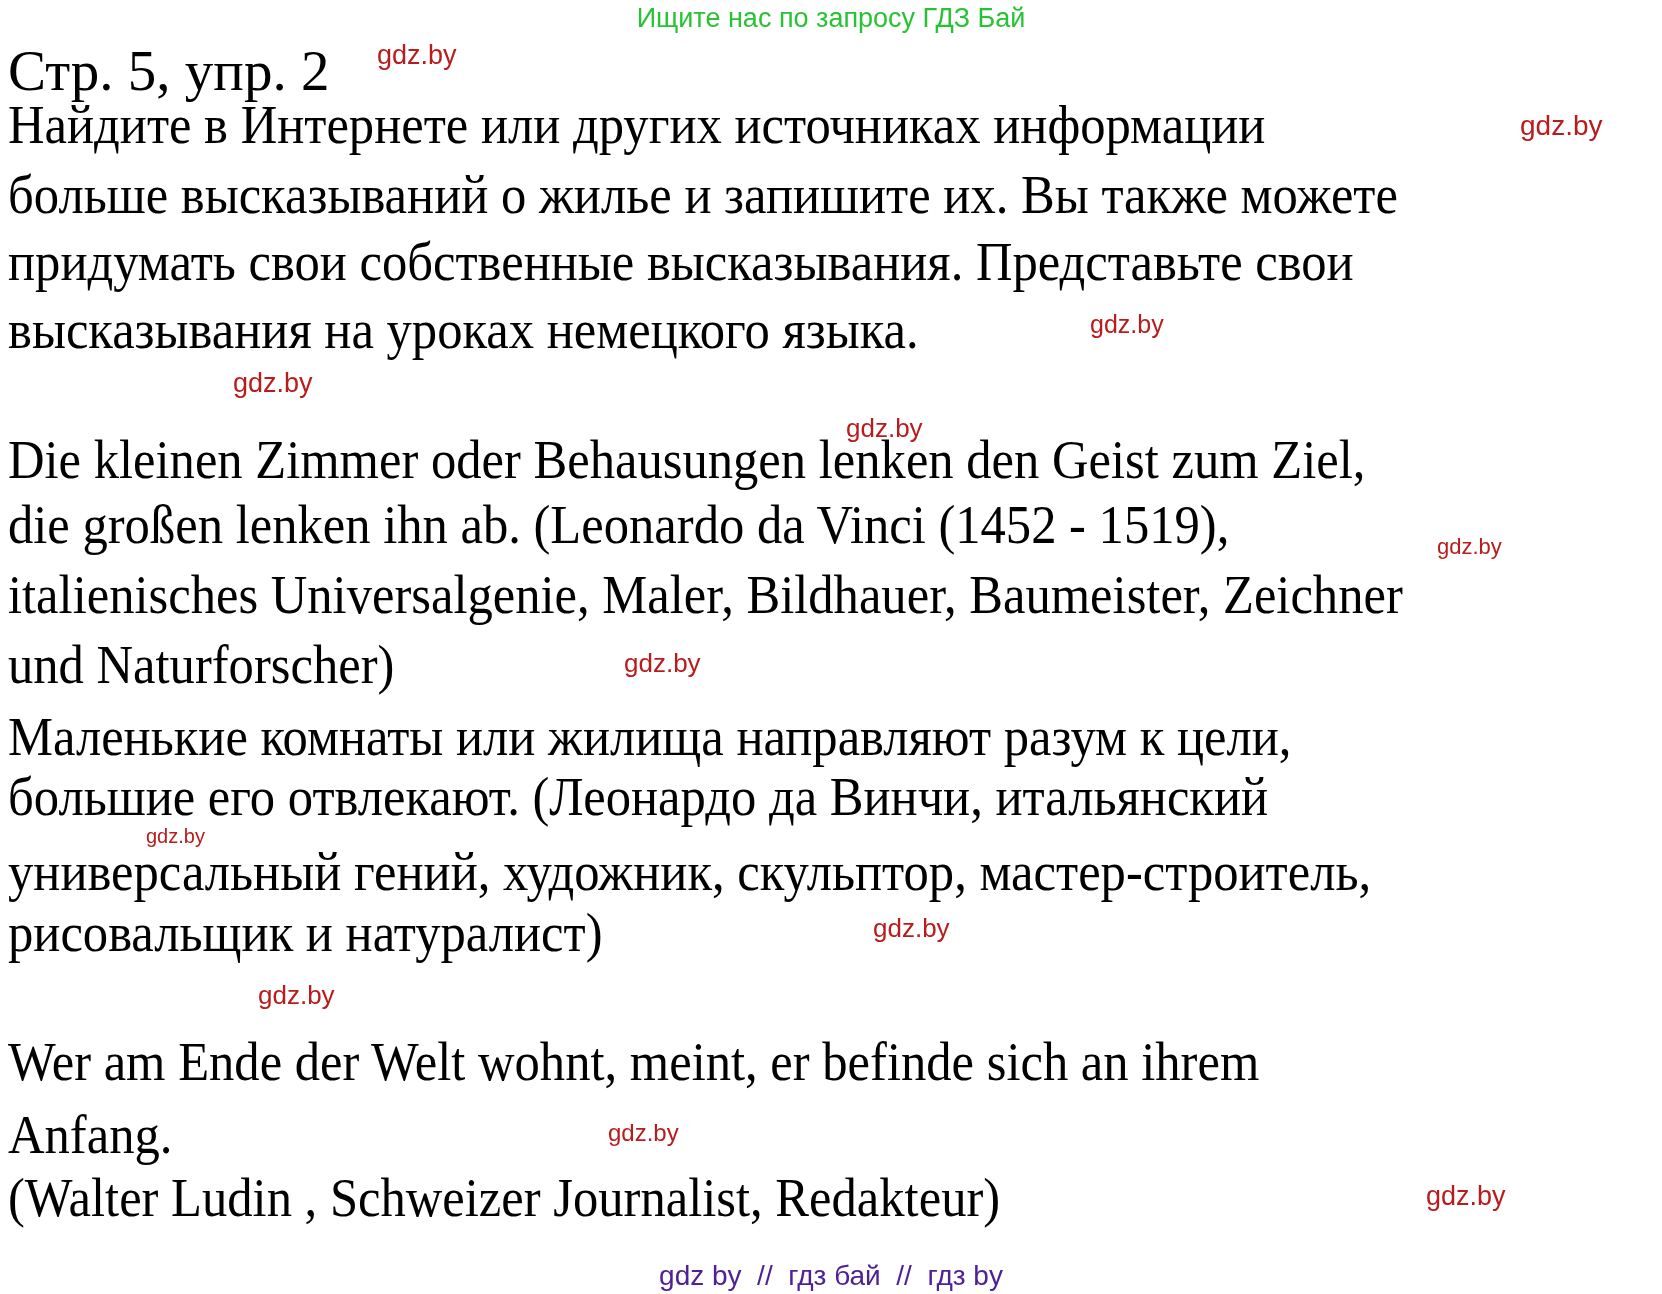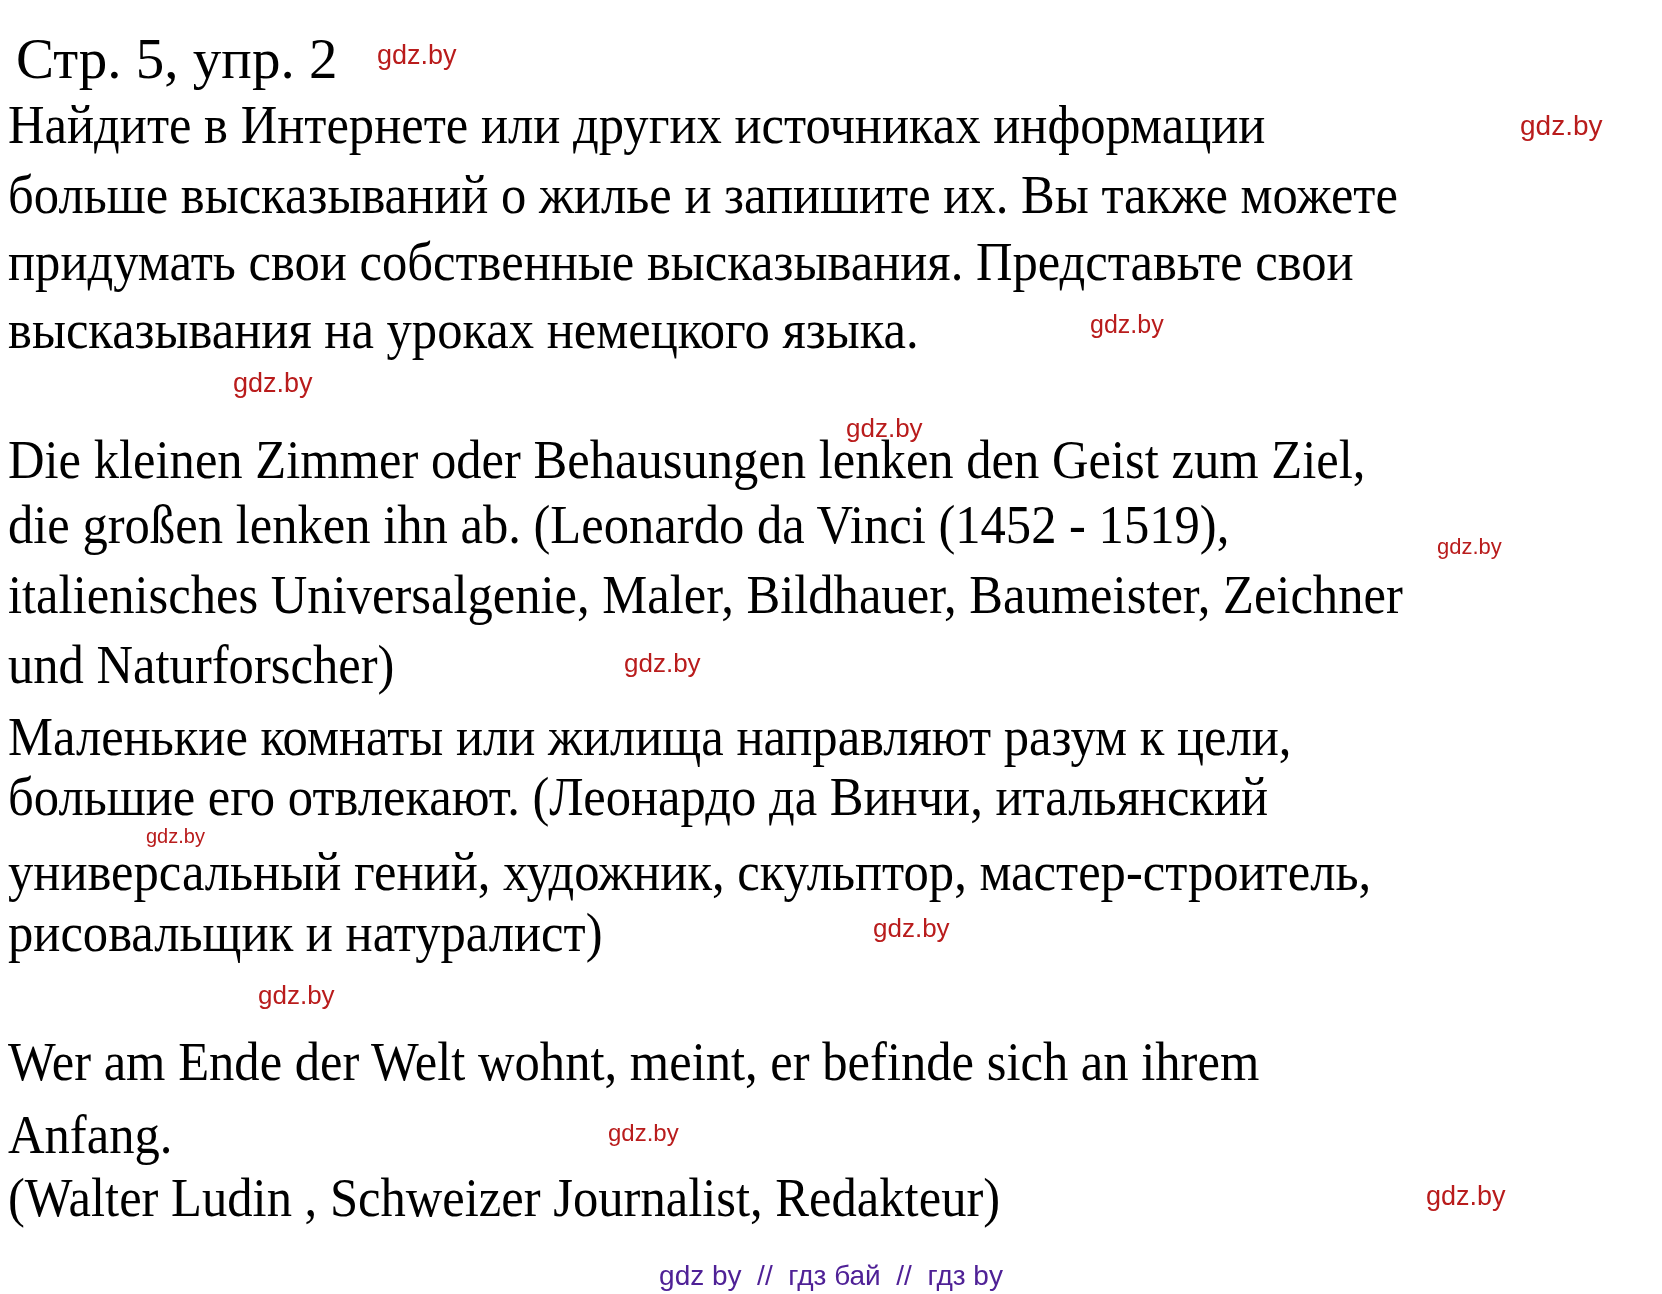--- a/index.html
+++ b/index.html
@@ -57,22 +57,23 @@
     font-size: 28px;
     color: #4f2196;
     white-space: pre;
   }
 </style>
 </head>
 <body>
 
 <div class="page">
 
+  <div class="promo">Ищите нас по запросу ГДЗ Бай</div>
 
-  <div class="line heading" style="top:30px;margin-left:8px;">Стр. 5, упр. 2</div>
+  <div class="line heading" style="top:42px;">Стр. 5, упр. 2</div>
   <span class="wm" style="left:377px; top:42px;">gdz.by</span>
 
   <div class="line" style="top:97px;">Найдите в Интернете или других источниках информации</div>
   <span class="wm" style="left:1520px; top:112px; font-size:28px;">gdz.by</span>
   <div class="line" style="top:167px;">больше высказываний о жилье и запишите их. Вы также можете</div>
   <div class="line" style="top:234px;">придумать свои собственные высказывания. Представьте свои</div>
   <div class="line" style="top:302px;">высказывания на уроках немецкого языка.</div>
   <span class="wm" style="left:1090px; top:312px; font-size:25px;">gdz.by</span>
 
   <span class="wm" style="left:233px; top:370px;">gdz.by</span>

